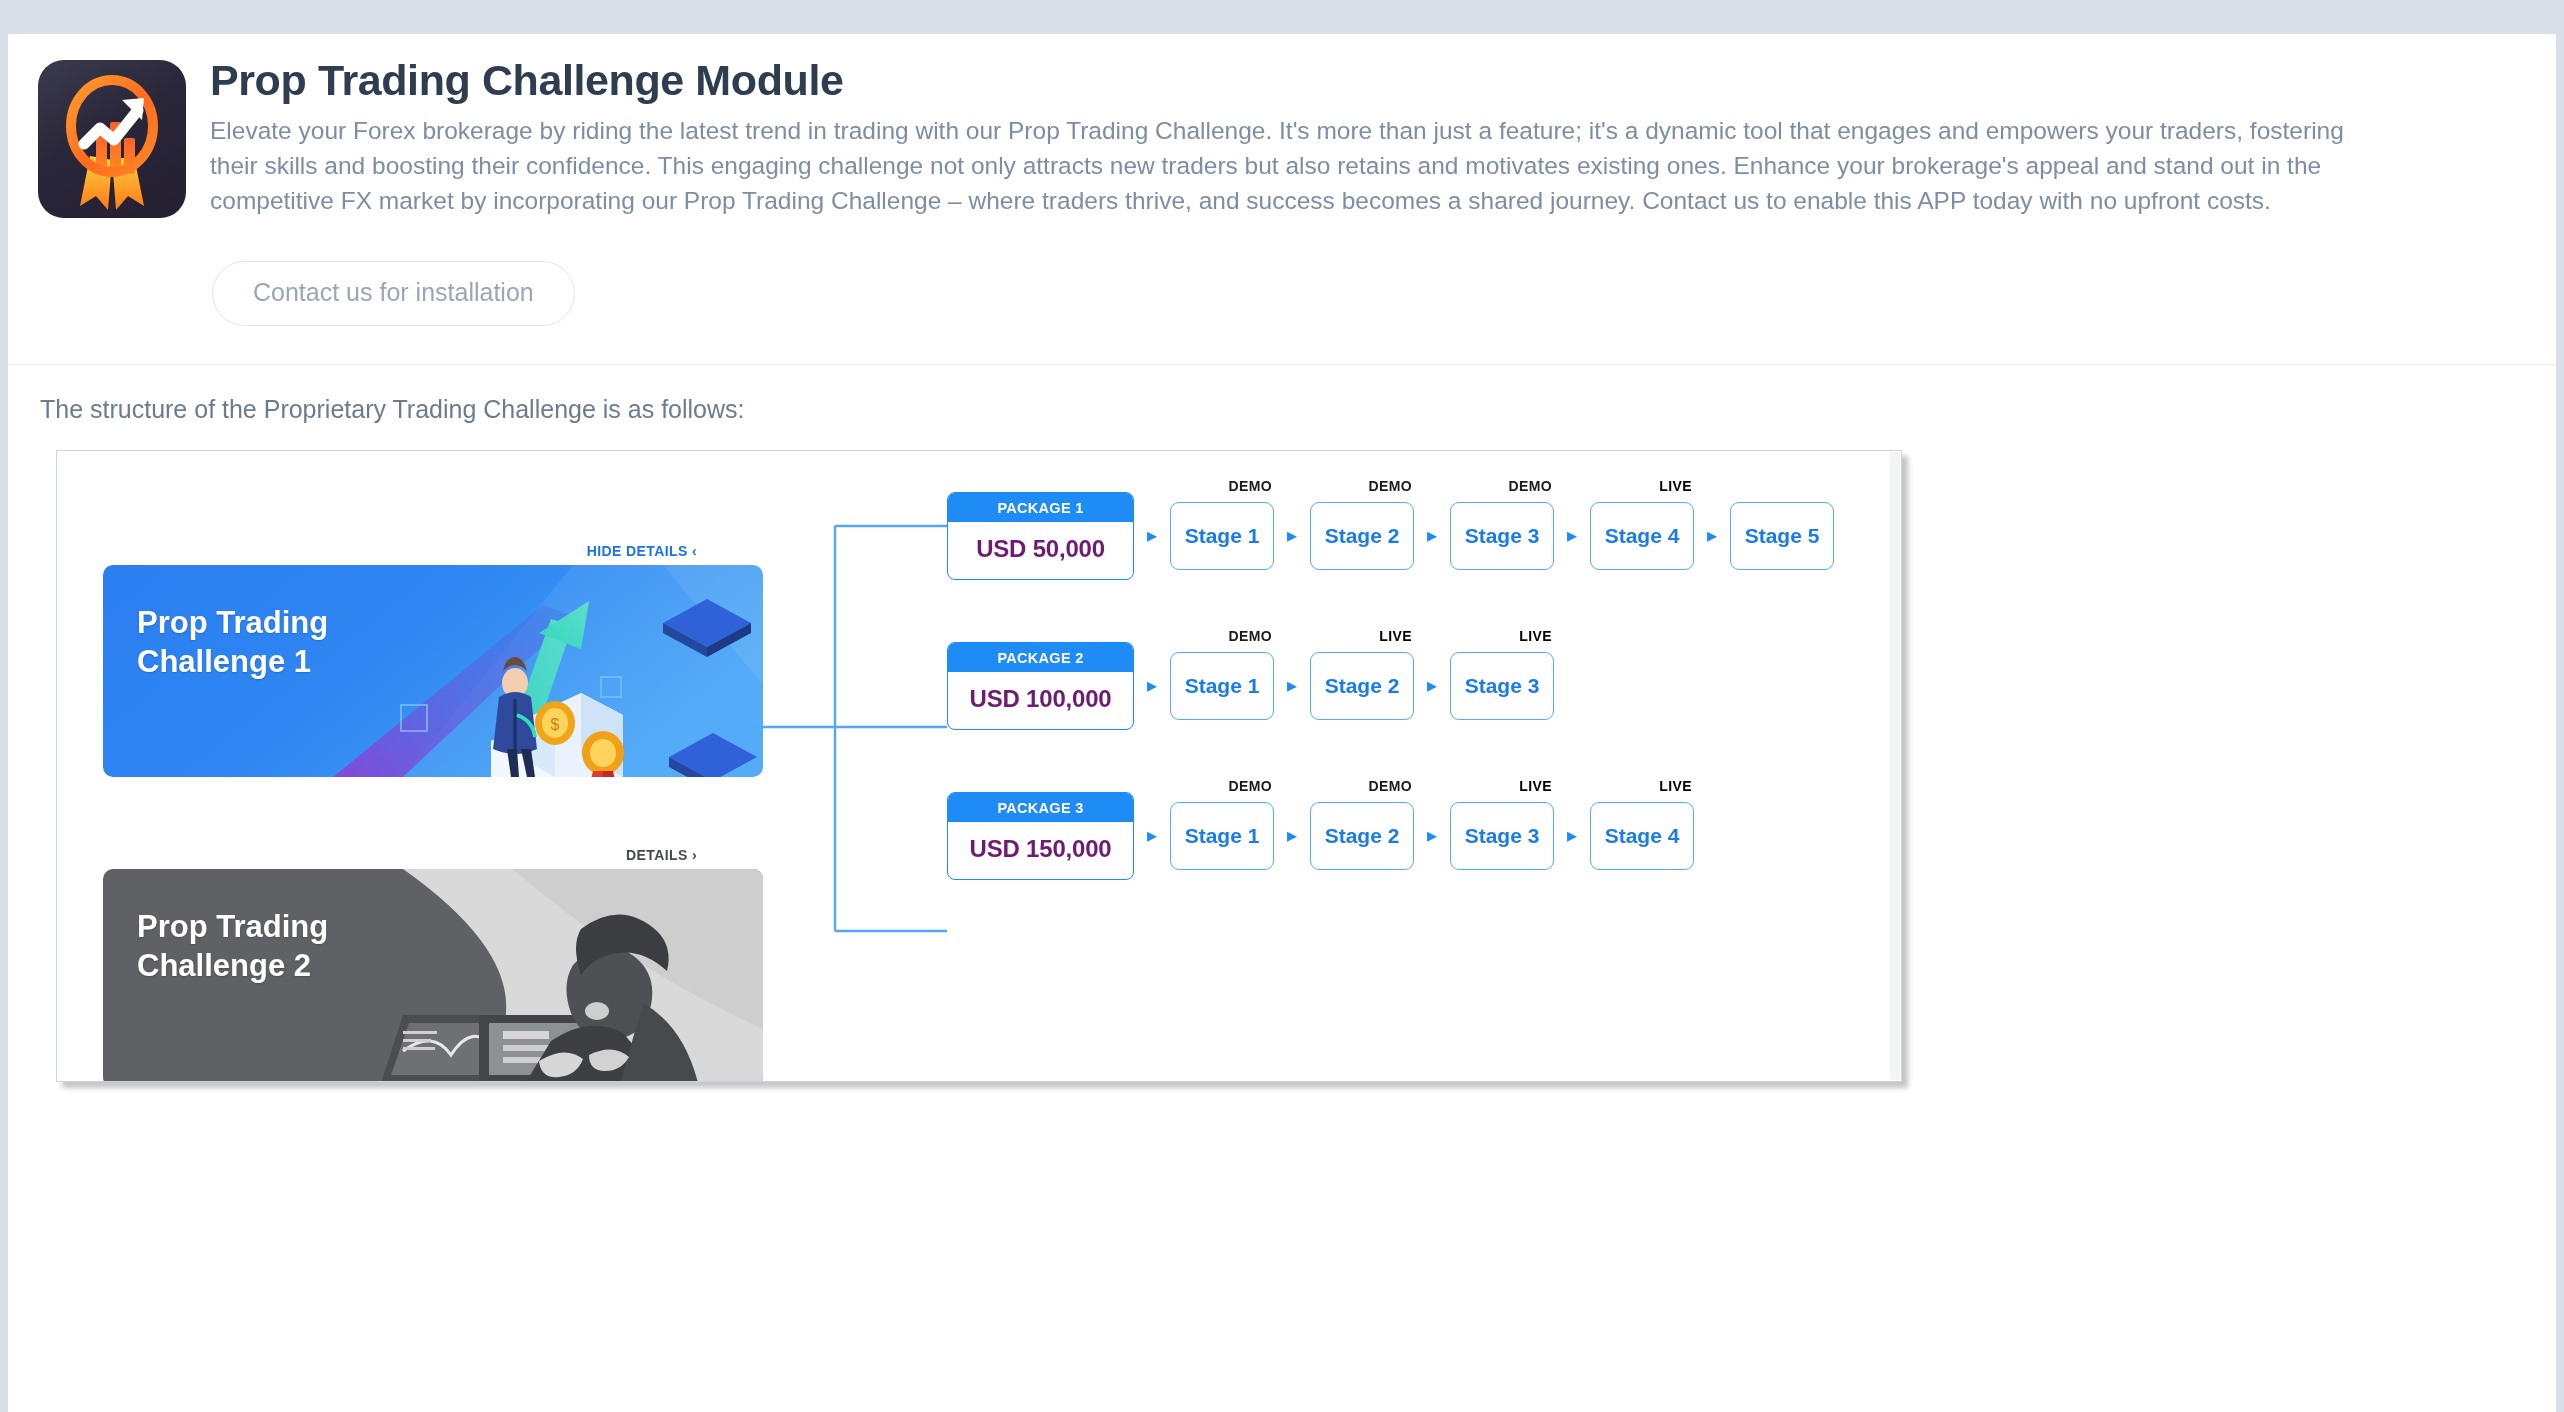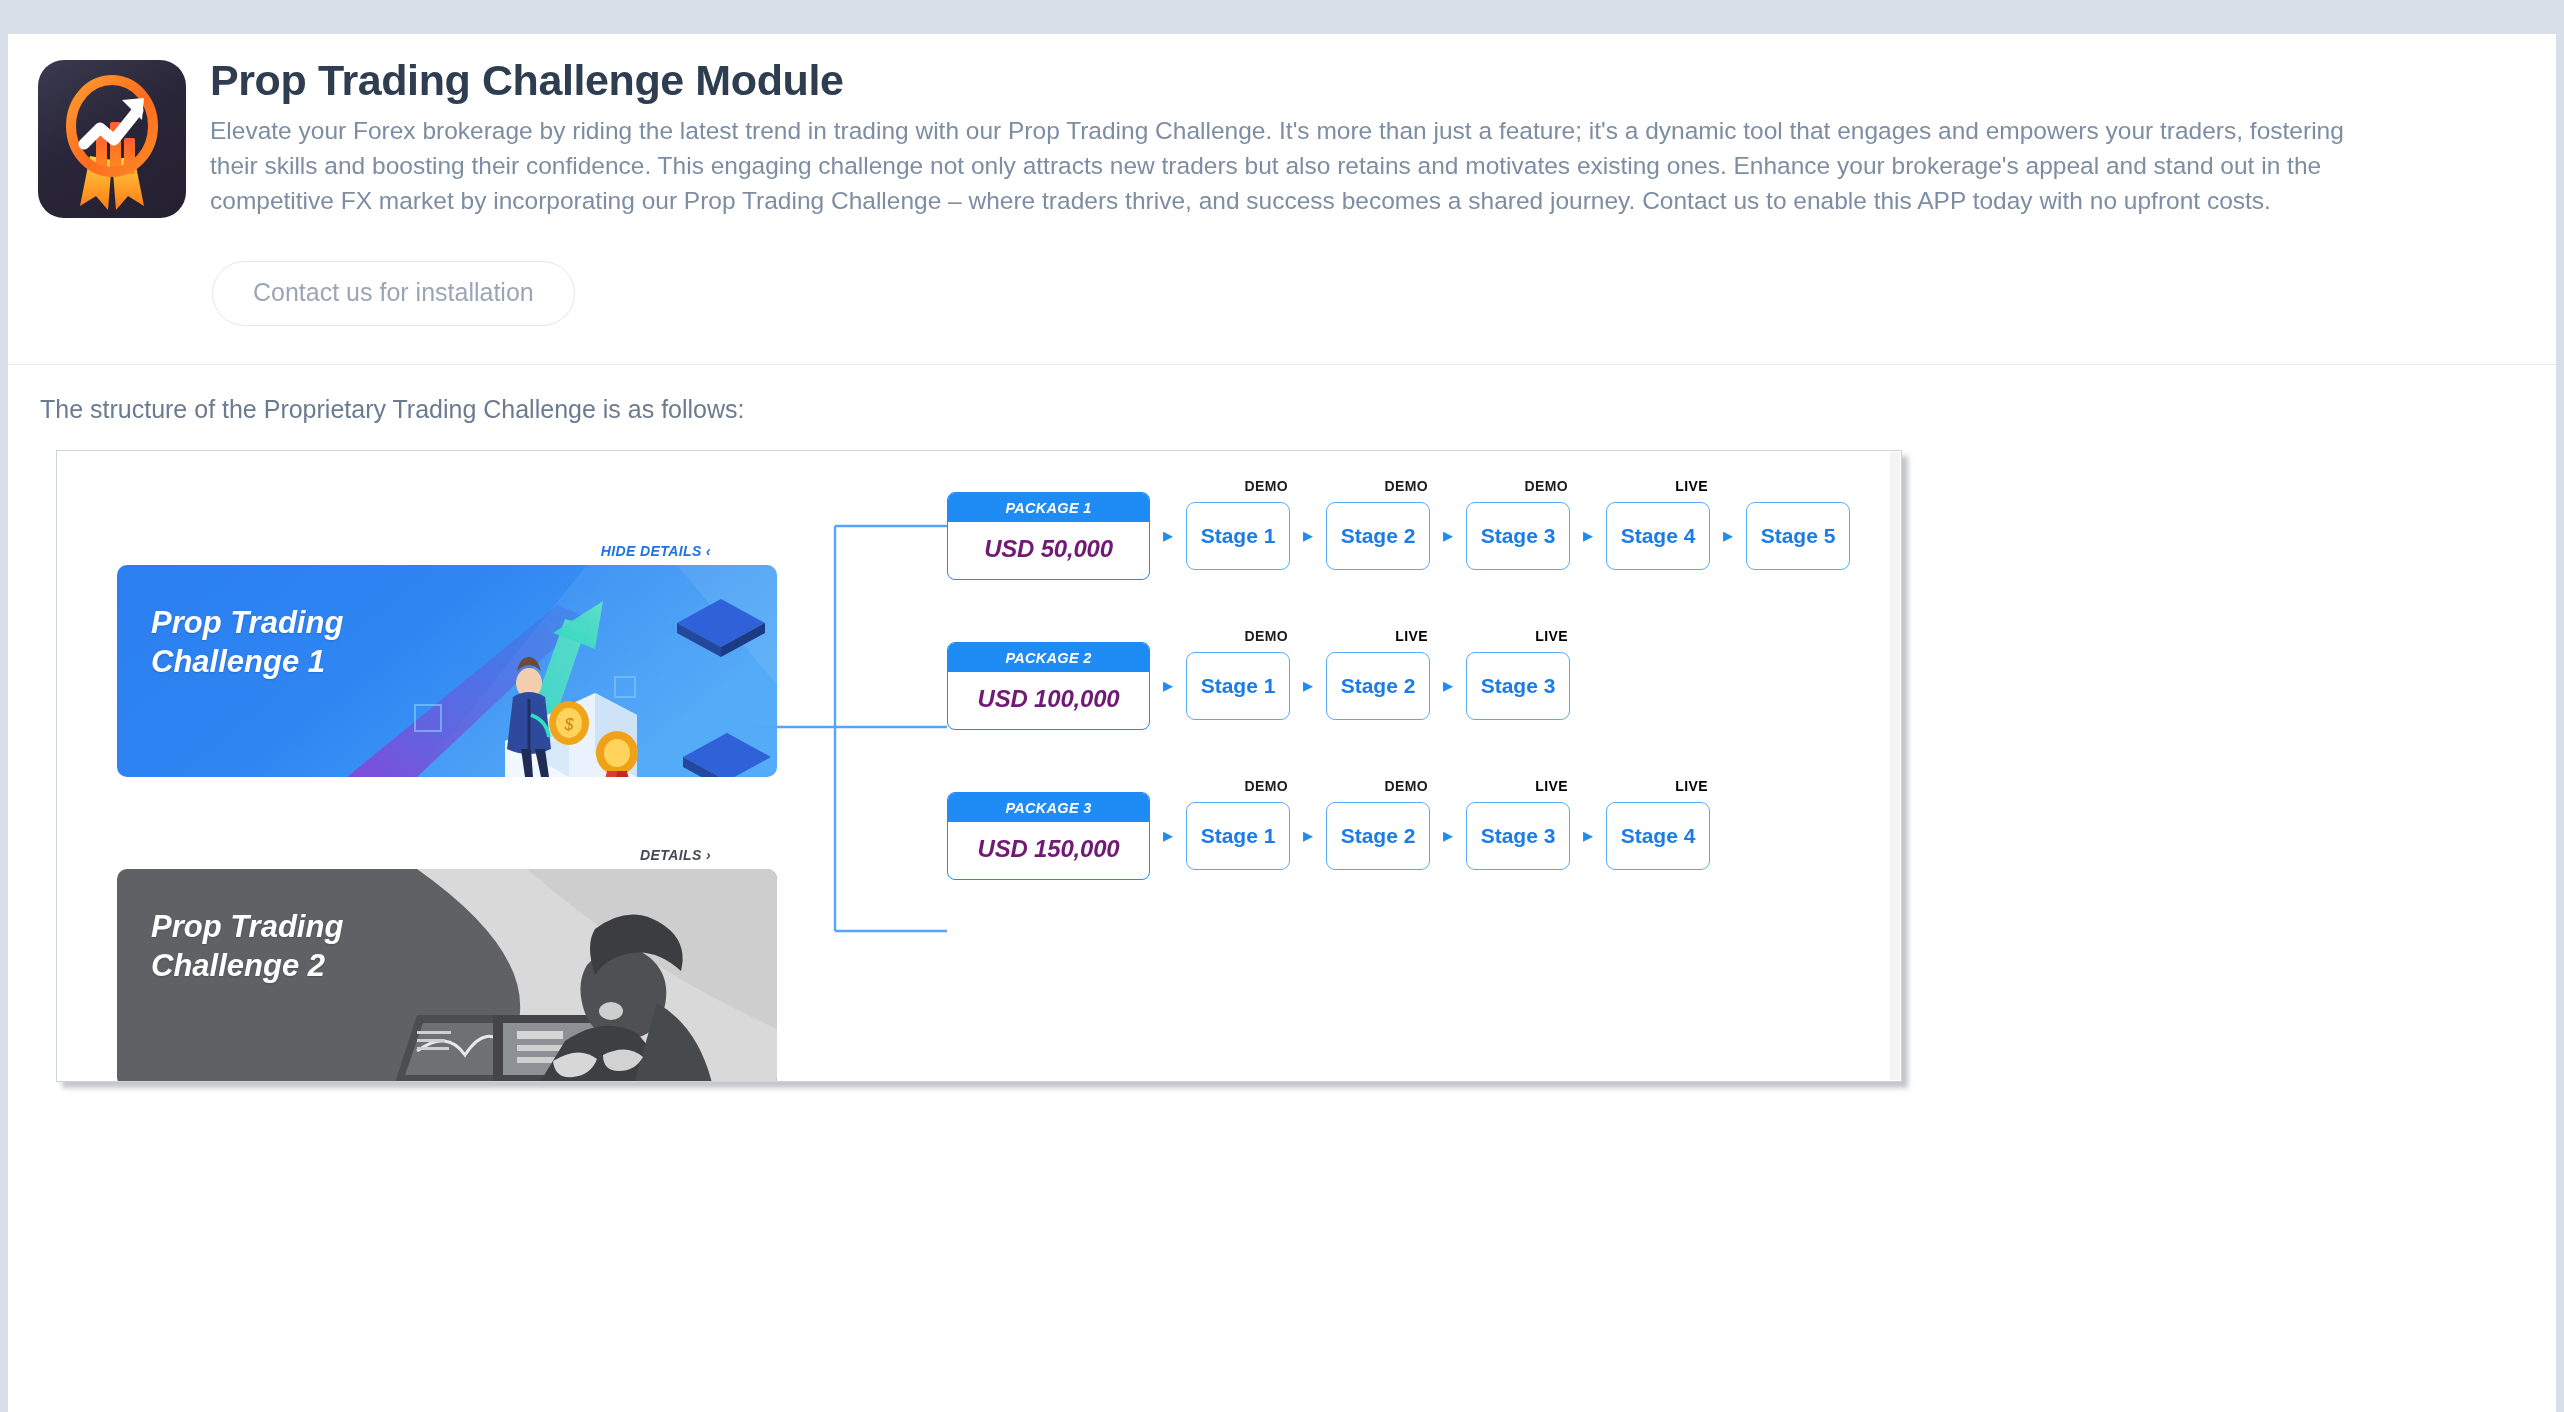--- a/index.html
+++ b/index.html
@@ -127,21 +127,21 @@
 
   
   .cards-col {
     position: absolute;
     left: 14px;
     top: 0;
     width: 700px;
     height: 100%;
   }
 
-  .challenge-block { position: absolute; left: 46px; width: 600px; font-style: italic; }
+  .challenge-block { position: absolute; left: 32px; width: 600px; }
   .challenge-block.one { top: 92px; }
   .challenge-block.two { top: 396px; }
 
   .details-toggle {
     text-align: right;
     font-size: 14px;
     font-weight: bold;
     letter-spacing: 0.4px;
     padding-right: 6px;
     padding-bottom: 6px;
@@ -184,27 +184,26 @@
     left: 0;
     display: flex;
     align-items: center;
     height: 90px;
   }
   .flow-row.r1 { top: 40px; }
   .flow-row.r2 { top: 190px; }
   .flow-row.r3 { top: 340px; }
 
   .package-box {
-    width: 203px;
+    width: 187px;
     border: 1.6px solid #1f8bf5;
     border-radius: 8px;
     background: #ffffff;
     overflow: hidden;
     flex: 0 0 auto;
-    font-style: italic;
   }
   .package-head {
     background: #1f8bf5;
     color: #ffffff;
     font-size: 14.5px;
     font-weight: bold;
     text-align: center;
     padding: 7px 0 6px 0;
     letter-spacing: 0.3px;
   }

